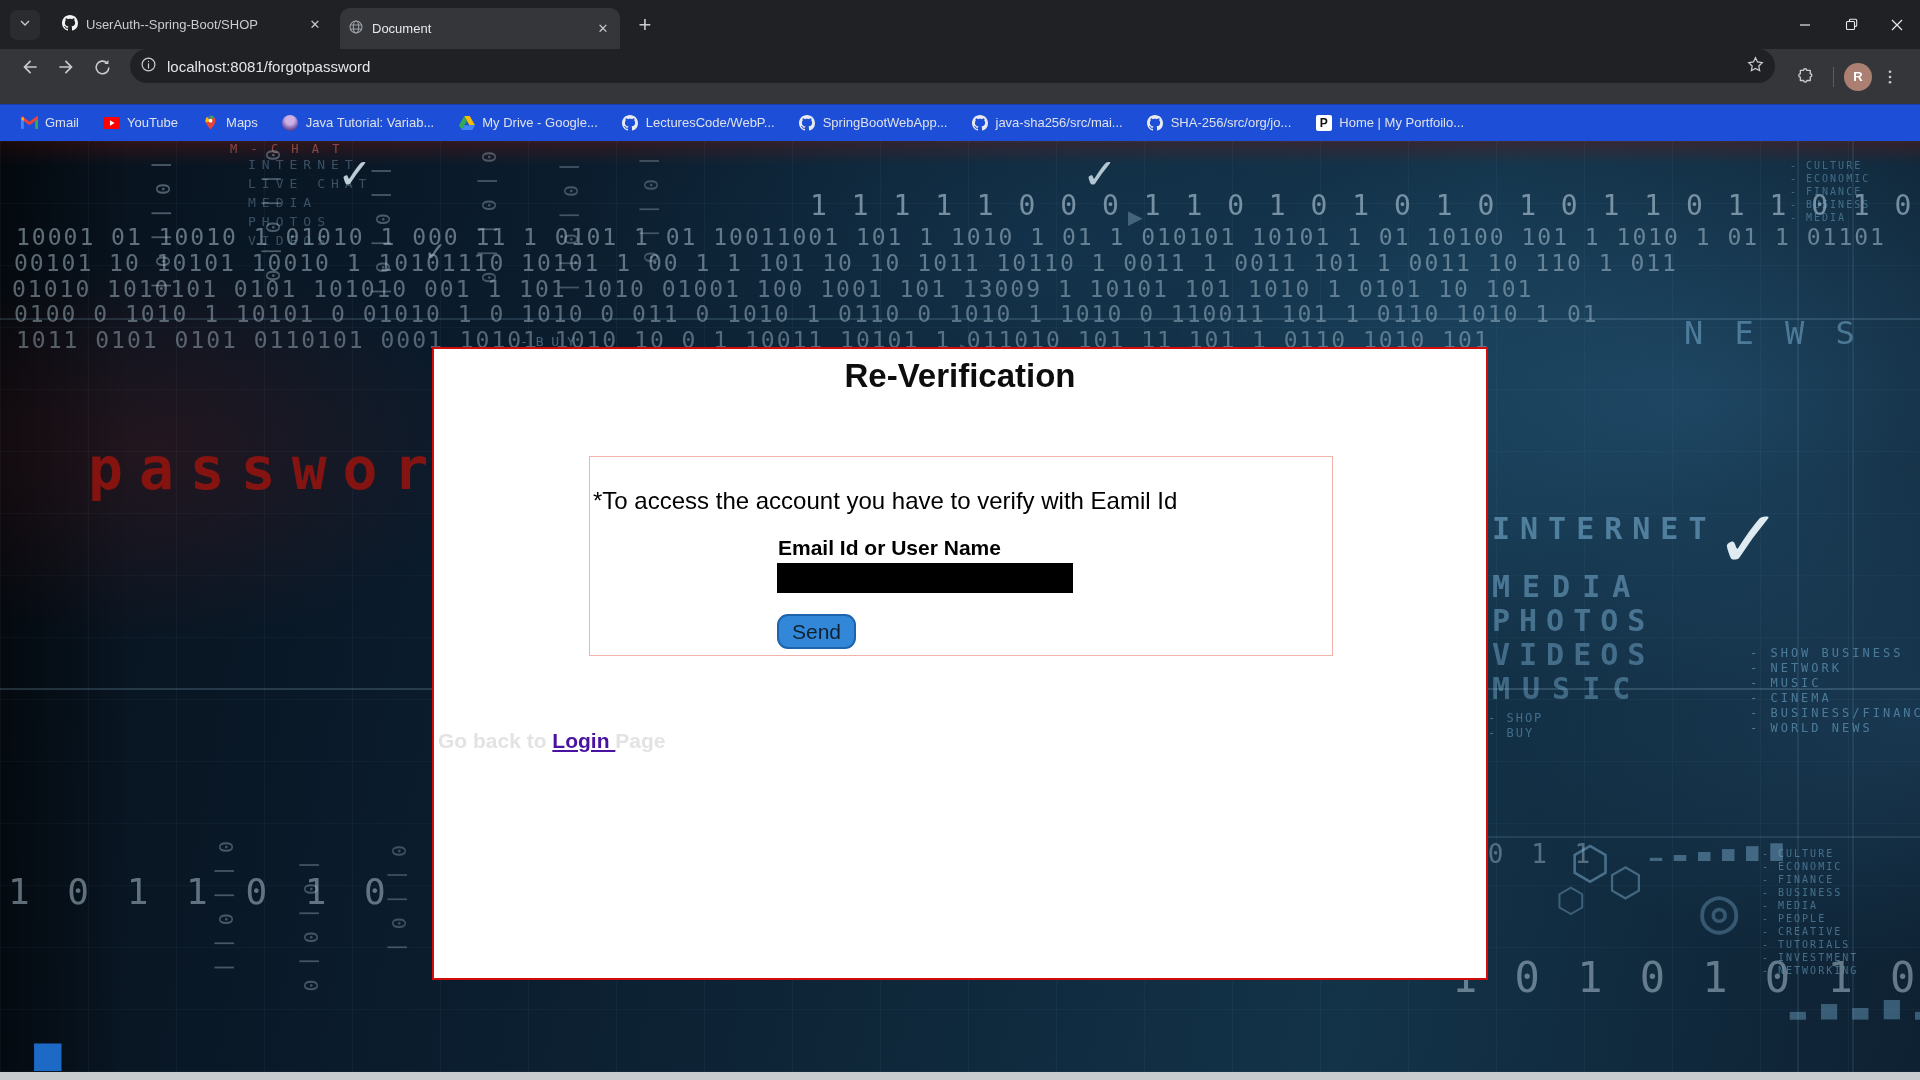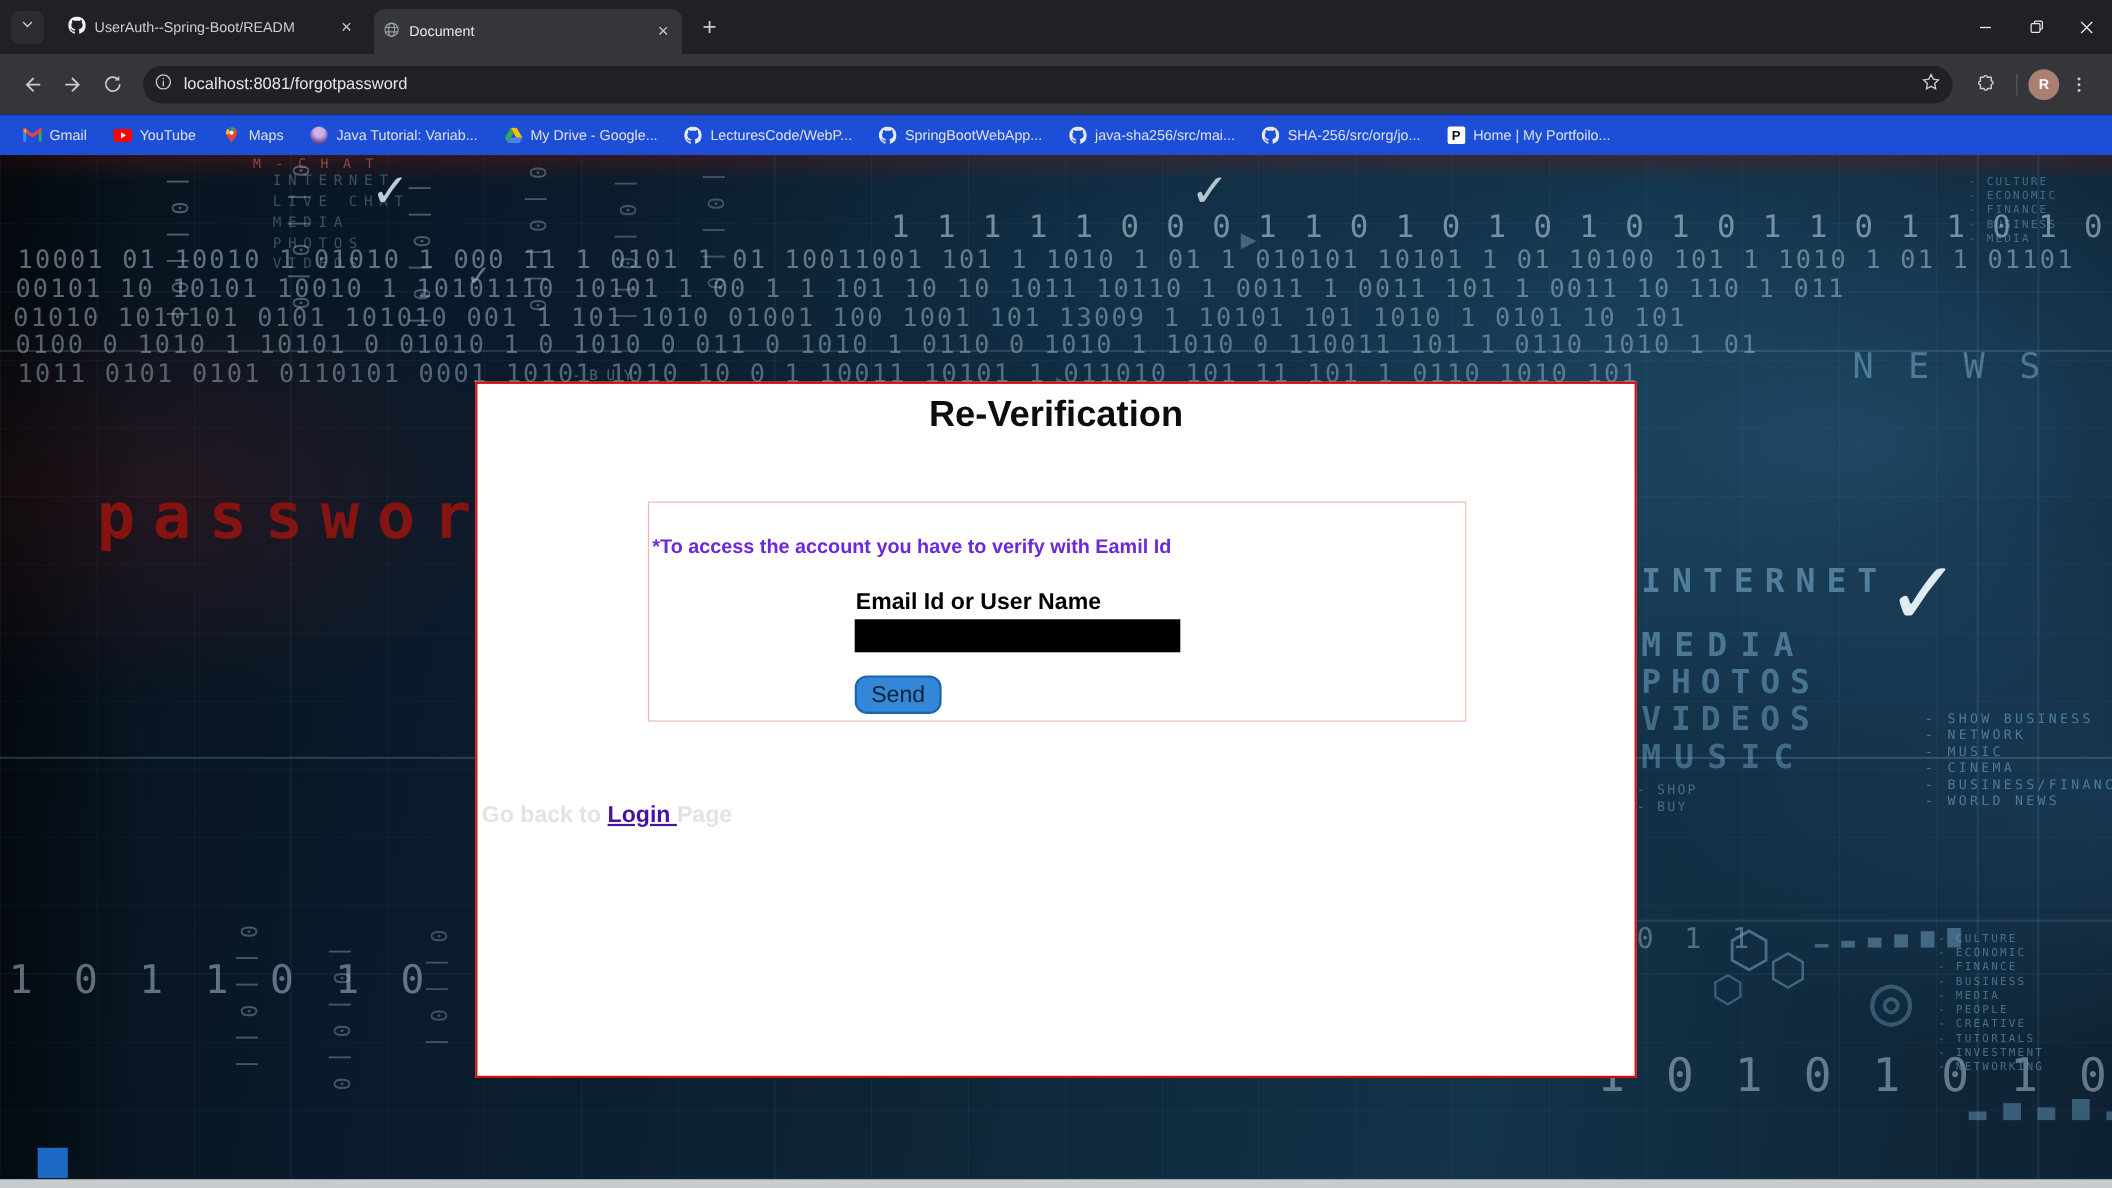--- a/index.html
+++ b/index.html
@@ -17,21 +17,21 @@
               background:#35363a; border-radius:10px 10px 0 0; padding:0 8px; color:#e6e8ea; }
   .tab-title { flex:1; overflow:hidden; white-space:nowrap; margin:0 8px; }
   .tab-close { width:18px; height:18px; border-radius:50%; display:flex; align-items:center;
               justify-content:center; font-size:13px; color:#c2c5c9; }
   .newtab-btn { width:30px; height:30px; margin-left:10px; display:flex; align-items:center;
               justify-content:center; color:#c8cbce; font-size:22px; }
   .win-controls { margin-left:auto; display:flex; height:49px; }
   .win-btn { width:46px; height:49px; display:flex; align-items:center; justify-content:center; }
 
   .toolbar { position:absolute; left:0; top:49px; width:1920px; height:55px;
-             background:#35363a; display:flex; align-items:center; padding:0 12px; }
+             background:#35363a; display:flex; padding:0 12px; }
   .nav-btn { width:36px; height:36px; display:flex; align-items:center; justify-content:center;
              border-radius:50%; flex:0 0 auto; }
   .omnibox { flex:1; height:34px; margin:0 12px 0 10px; background:#202124; border-radius:17px;
              display:flex; align-items:center; padding:0 10px; }
   .omni-url { color:#e3e5e8; font-size:15px; margin-left:10px; flex:1; white-space:nowrap;
              overflow:hidden; }
   .tool-right { display:flex; align-items:center; flex:0 0 auto; }
   .divider-v { width:1px; height:20px; background:#5b5d61; margin:0 10px; }
   .avatar { width:28px; height:28px; border-radius:50%; background:#ab7f72; color:#fff;
             font-size:13px; font-weight:700; display:flex; align-items:center; justify-content:center; }
@@ -70,21 +70,21 @@
   .hline { position:absolute; left:0; width:1920px; height:2px; z-index:1; }
   .vline { position:absolute; top:0; height:931px; width:2px; z-index:1;
            background:rgba(150,200,230,0.10); }
 
   
   .card { position:absolute; left:432px; top:206px; width:1056px; height:633px; background:#fff;
           border:2px solid #d40b0b; z-index:5; }
   .card-title { margin-top:8px; text-align:center; font-size:33px; font-weight:700; color:#0d0d0d; }
   .notice-box { position:absolute; left:155px; top:107px; width:744px; height:200px;
           border:1px solid #f0b4ab; }
-  .notice-text { position:absolute; left:3px; top:30px; font-size:18px; font-weight:700; color:#6d28d9; }
+  .notice-text { position:absolute; left:3px; top:30px; font-size:24px; font-weight:400; color:#000000; }
   .field-label { position:absolute; left:188px; top:79px; font-size:21px; font-weight:700; color:#000; }
   .email-input { position:absolute; left:187px; top:106px; width:296px; height:30px;
           background:#000; border:none; color:#fff; font-size:16px; padding:0 6px; }
   .send-btn { position:absolute; left:187px; top:157px; height:35px; padding:0 13px;
           background:#3287d9; border:2px solid #1e64ad; border-radius:11px;
           font-size:21px; color:#10222f; font-family:"Liberation Sans",sans-serif; }
   .go-back { position:absolute; left:4px; top:380px; font-size:21px; font-weight:700; }
   .go-back .faint { color:#e3e3e3; }
   .go-back a { color:#4a12a0; text-decoration:underline; }
 
@@ -101,21 +101,21 @@
         </svg>
     </span>
   </div>
 
   <div class="tab tab-inactive">
     <span class="fav">
       <svg viewBox="0 0 16 16" width="16" height="16" fill="#f2f2f2">
           <path d="M8 0C3.58 0 0 3.58 0 8c0 3.54 2.29 6.53 5.47 7.59.4.07.55-.17.55-.38 0-.19-.01-.82-.01-1.49-2.01.37-2.53-.49-2.69-.94-.09-.23-.48-.94-.82-1.13-.28-.15-.68-.52-.01-.53.63-.01 1.08.58 1.23.82.72 1.21 1.87.87 2.33.66.07-.52.28-.87.51-1.07-1.78-.2-3.64-.89-3.64-3.95 0-.87.31-1.59.82-2.15-.08-.2-.36-1.02.08-2.12 0 0 .67-.21 2.2.82.64-.18 1.32-.27 2-.27s1.36.09 2 .27c1.53-1.04 2.2-.82 2.2-.82.44 1.1.16 1.92.08 2.12.51.56.82 1.27.82 2.15 0 3.07-1.87 3.75-3.65 3.95.29.25.54.73.54 1.48 0 1.07-.01 1.93-.01 2.2 0 .21.15.46.55.38A8.01 8.01 0 0016 8c0-4.42-3.58-8-8-8z"></path>
         </svg>
     </span>
-    <span class="tab-title">UserAuth--Spring-Boot/READM</span>
+    <span class="tab-title">UserAuth--Spring-Boot/SHOP</span>
     <span class="tab-close">✕</span>
   </div>
 
   <div class="tab tab-active">
     <span class="fav">
       <svg viewBox="0 0 24 24" width="16" height="16" fill="none" stroke="#9aa0a6" stroke-width="1.6">
           <circle cx="12" cy="12" r="9"></circle>
           <ellipse cx="12" cy="12" rx="4" ry="9"></ellipse>
           <path d="M3.5 9h17M3.5 15h17"></path>
         </svg>

